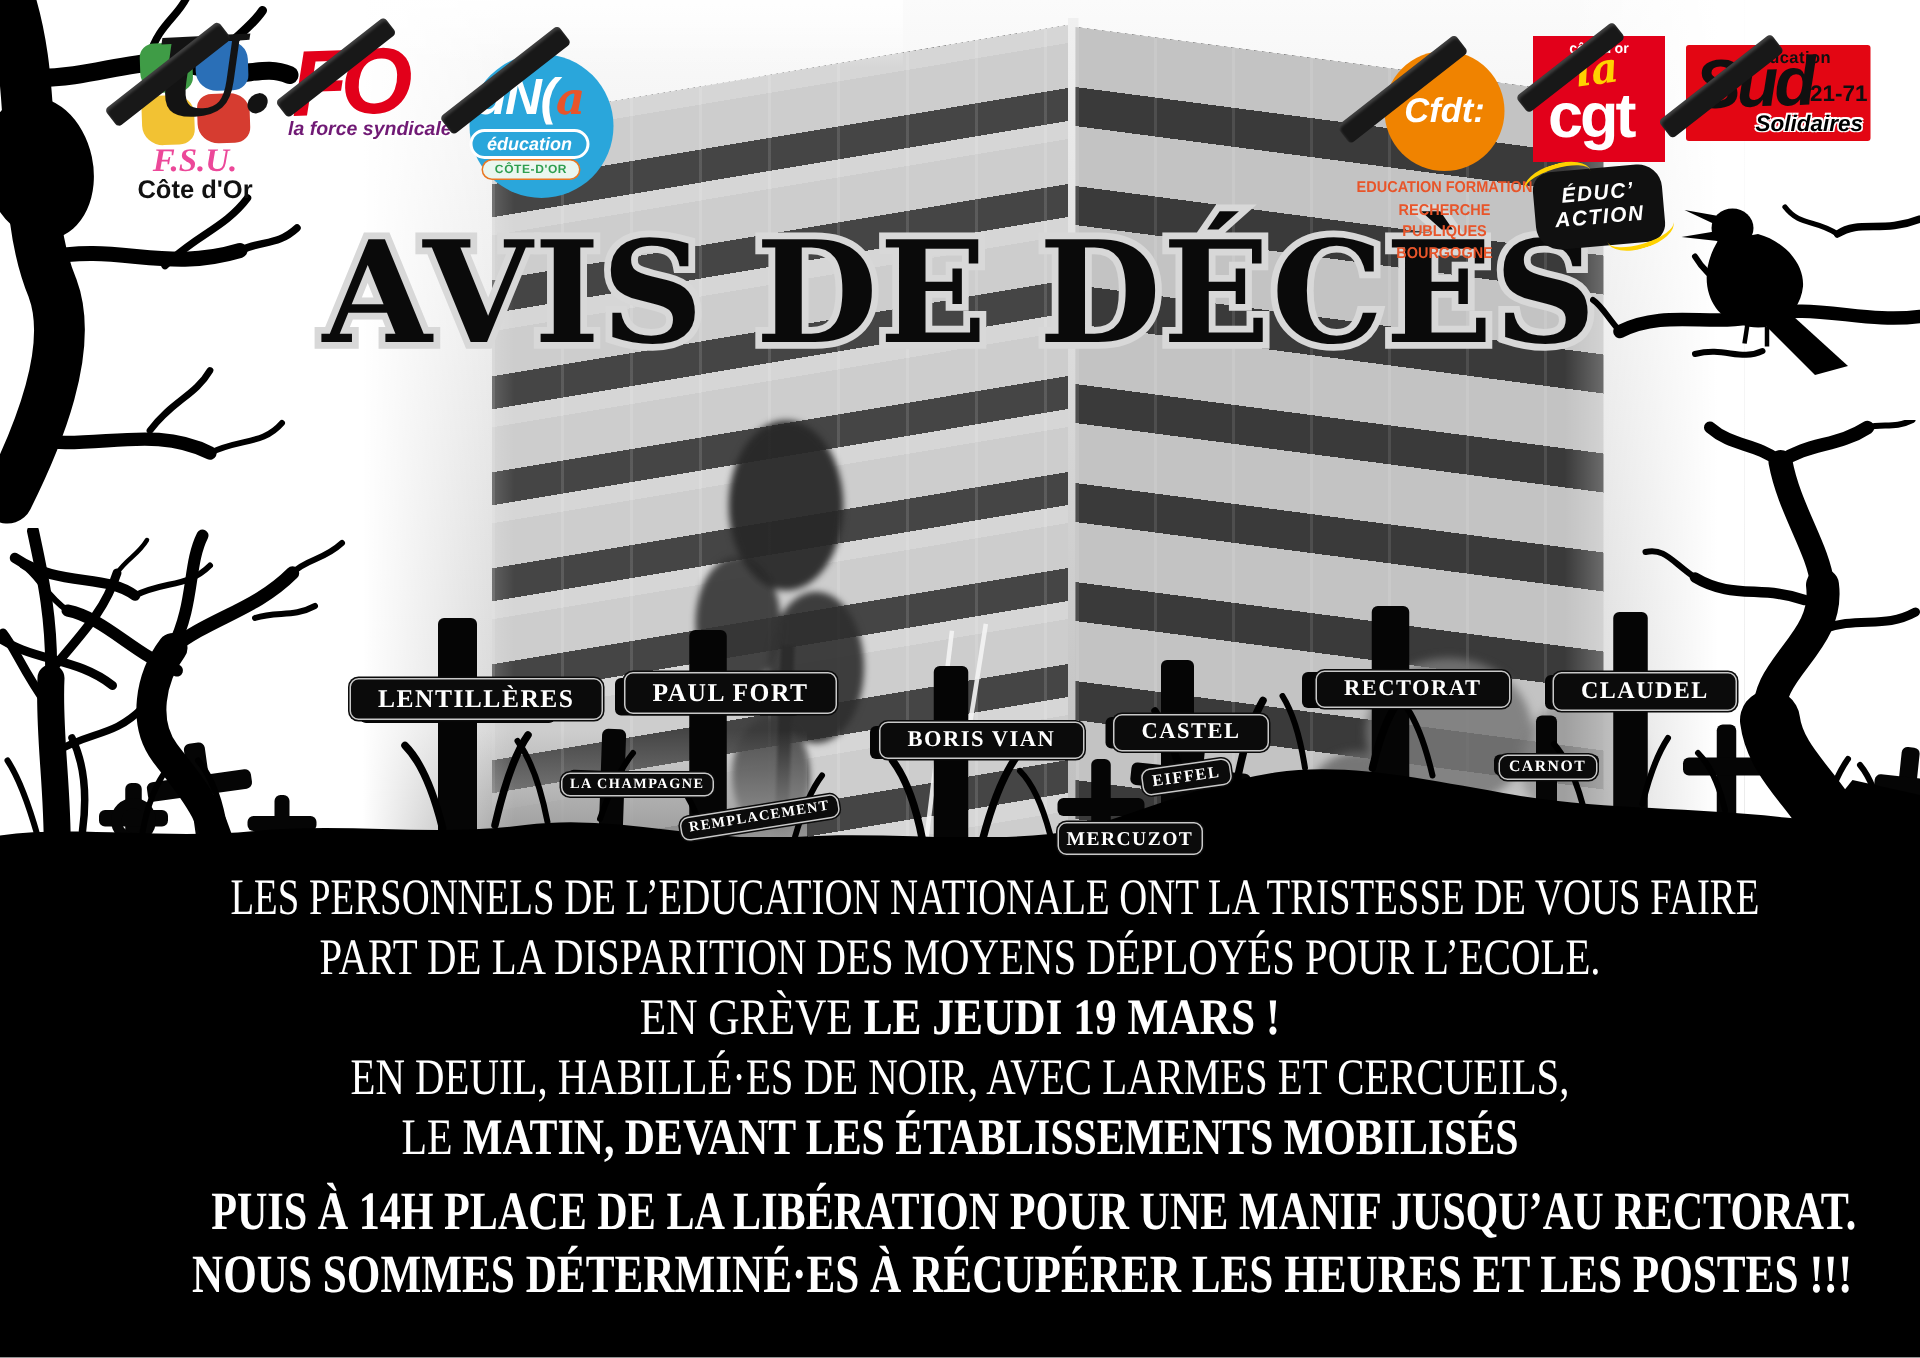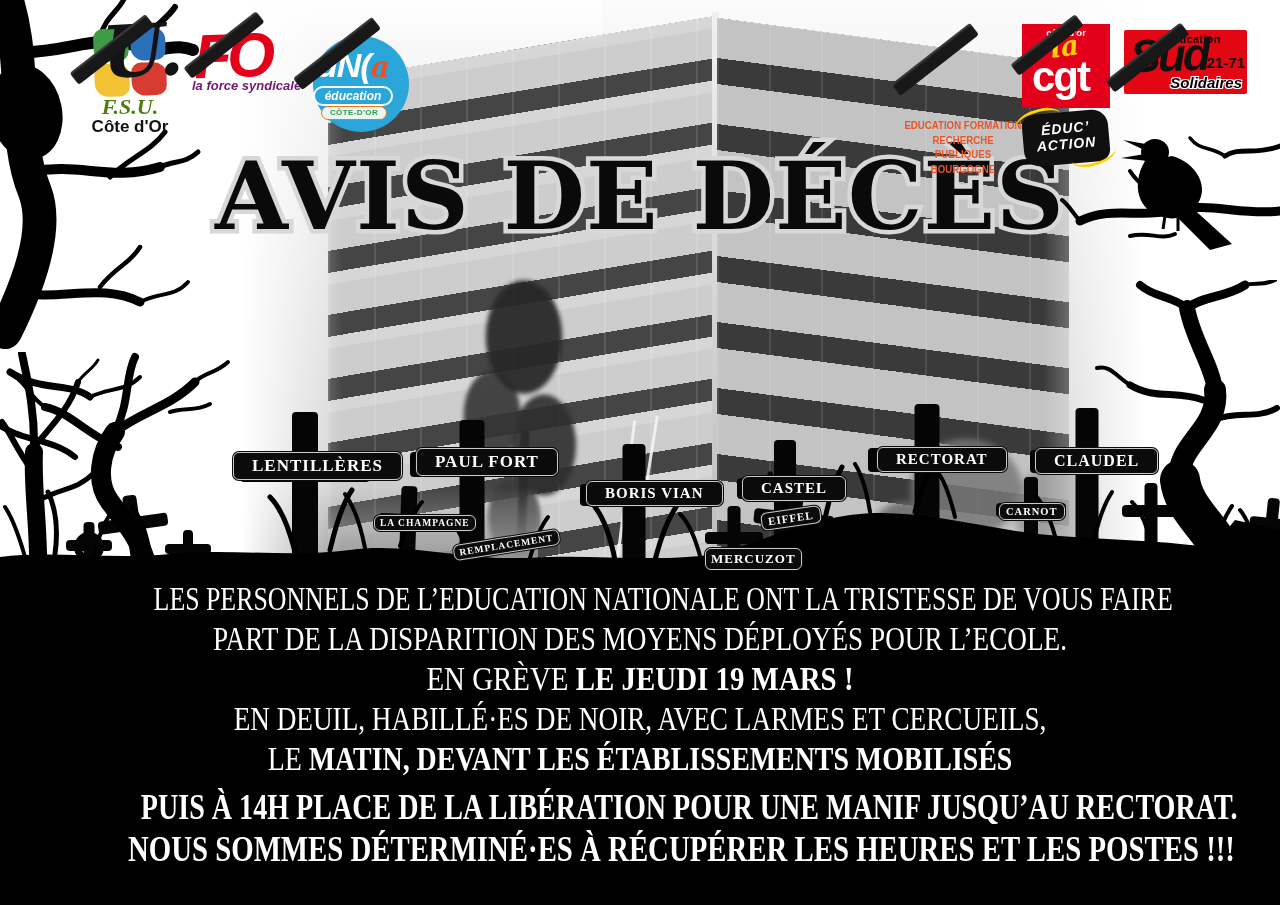--- a/index.html
+++ b/index.html
@@ -51,21 +51,21 @@
   .logo{position:absolute;z-index:9;}
   .mourn{position:absolute;background:#181818;border-radius:3px;transform:rotate(-38deg);
          box-shadow:inset 0 2px 2px rgba(255,255,255,.18);}
   
   .fsu-grid{position:absolute;left:16px;top:4px;width:72px;height:68px;display:grid;
             grid-template-columns:1fr 1fr;grid-template-rows:1fr 1fr;gap:2px;transform:rotate(-2deg);}
   .fsu-grid i{display:block;border-radius:28% 38% 30% 40%;}
   .fsu-u{position:absolute;left:24px;top:-16px;font-family:"DejaVu Serif",serif;font-style:italic;
          font-weight:bold;font-size:72px;color:#131313;transform:rotate(-3deg);}
   .fsu-name{position:absolute;left:0;top:70px;width:104px;text-align:center;
-            font-family:"Liberation Serif",serif;font-style:italic;font-weight:bold;font-size:22px;color:#4d7c0f;}
+            font-family:"Liberation Serif",serif;font-style:italic;font-weight:bold;font-size:22px;color:#ec4899;}
   .fsu-region{position:absolute;left:0;top:93px;width:104px;text-align:center;
               font-weight:bold;font-size:17px;color:#111;}
   
   .fo-text{position:absolute;left:0;top:-6px;color:#e2001a;font-weight:900;font-style:italic;
            font-size:62px;letter-spacing:-5px;transform:rotate(-2deg);font-family:"Liberation Sans",sans-serif;}
   .fo-sub{position:absolute;left:-2px;top:52px;color:#701a75;font-style:italic;font-weight:bold;font-size:13px;
           white-space:nowrap;text-shadow:-1px -1px 0 #fff,1px -1px 0 #fff,-1px 1px 0 #fff,1px 1px 0 #fff;}
   
   .unsa-circle{position:absolute;left:8px;top:6px;width:96px;height:96px;border-radius:50%;background:#2aa6db;}
   .unsa-m{position:absolute;left:0;top:16px;width:96px;text-align:center;font-weight:bold;color:#fff;
@@ -166,20 +166,21 @@
 
   <div class="logo" style="left:305px;top:30px;width:112px;height:118px;">
     <div class="unsa-circle"></div>
     <div class="unsa-m"><span>uN</span><span>(</span><span class="a">a</span></div>
     <div class="unsa-edu">éducation</div>
     <div class="unsa-badge">CÔTE-D'OR</div>
     <div class="mourn" style="left:-18px;top:16px;width:100px;height:15px;"></div>
   </div>
 
   <div class="logo" style="left:905px;top:28px;width:116px;height:135px;">
+    <div class="cfdt-circle">Cfdt:</div>
     <div class="cfdt-lines">
       <div>EDUCATION FORMATION</div>
       <div>RECHERCHE PUBLIQUES</div>
       <div>BOURGOGNE</div>
     </div>
     <div class="mourn" style="left:-20px;top:24px;width:100px;height:15px;"></div>
   </div>
 
   <div class="logo" style="left:1022px;top:24px;width:90px;height:125px;">
     <div class="cgt-red">

